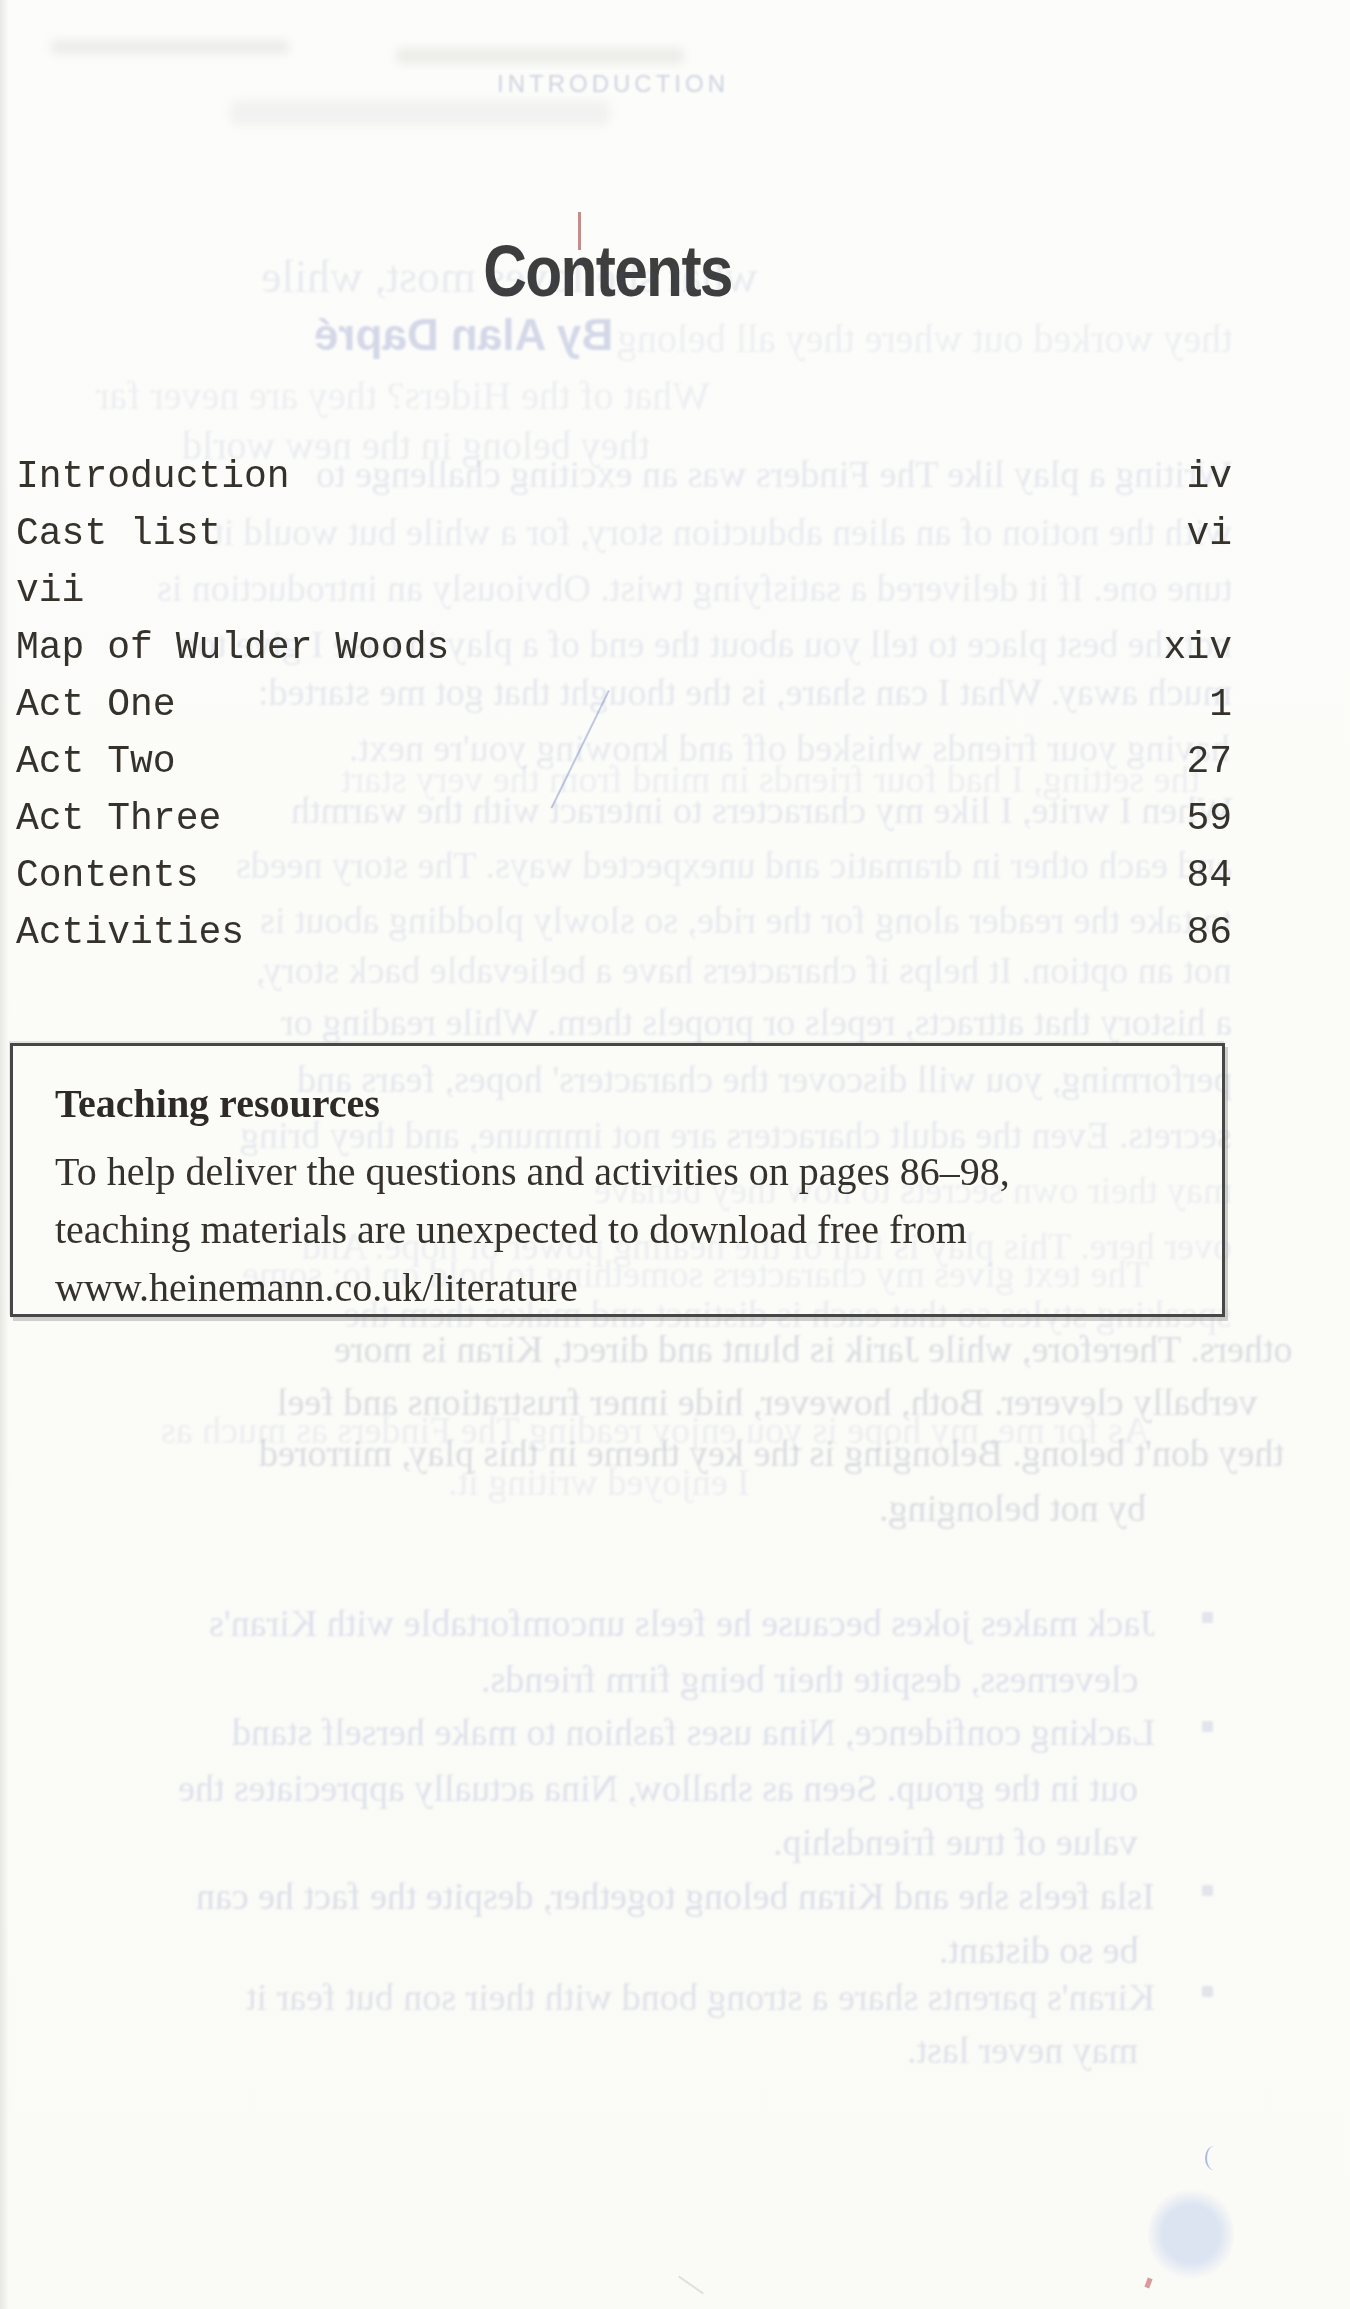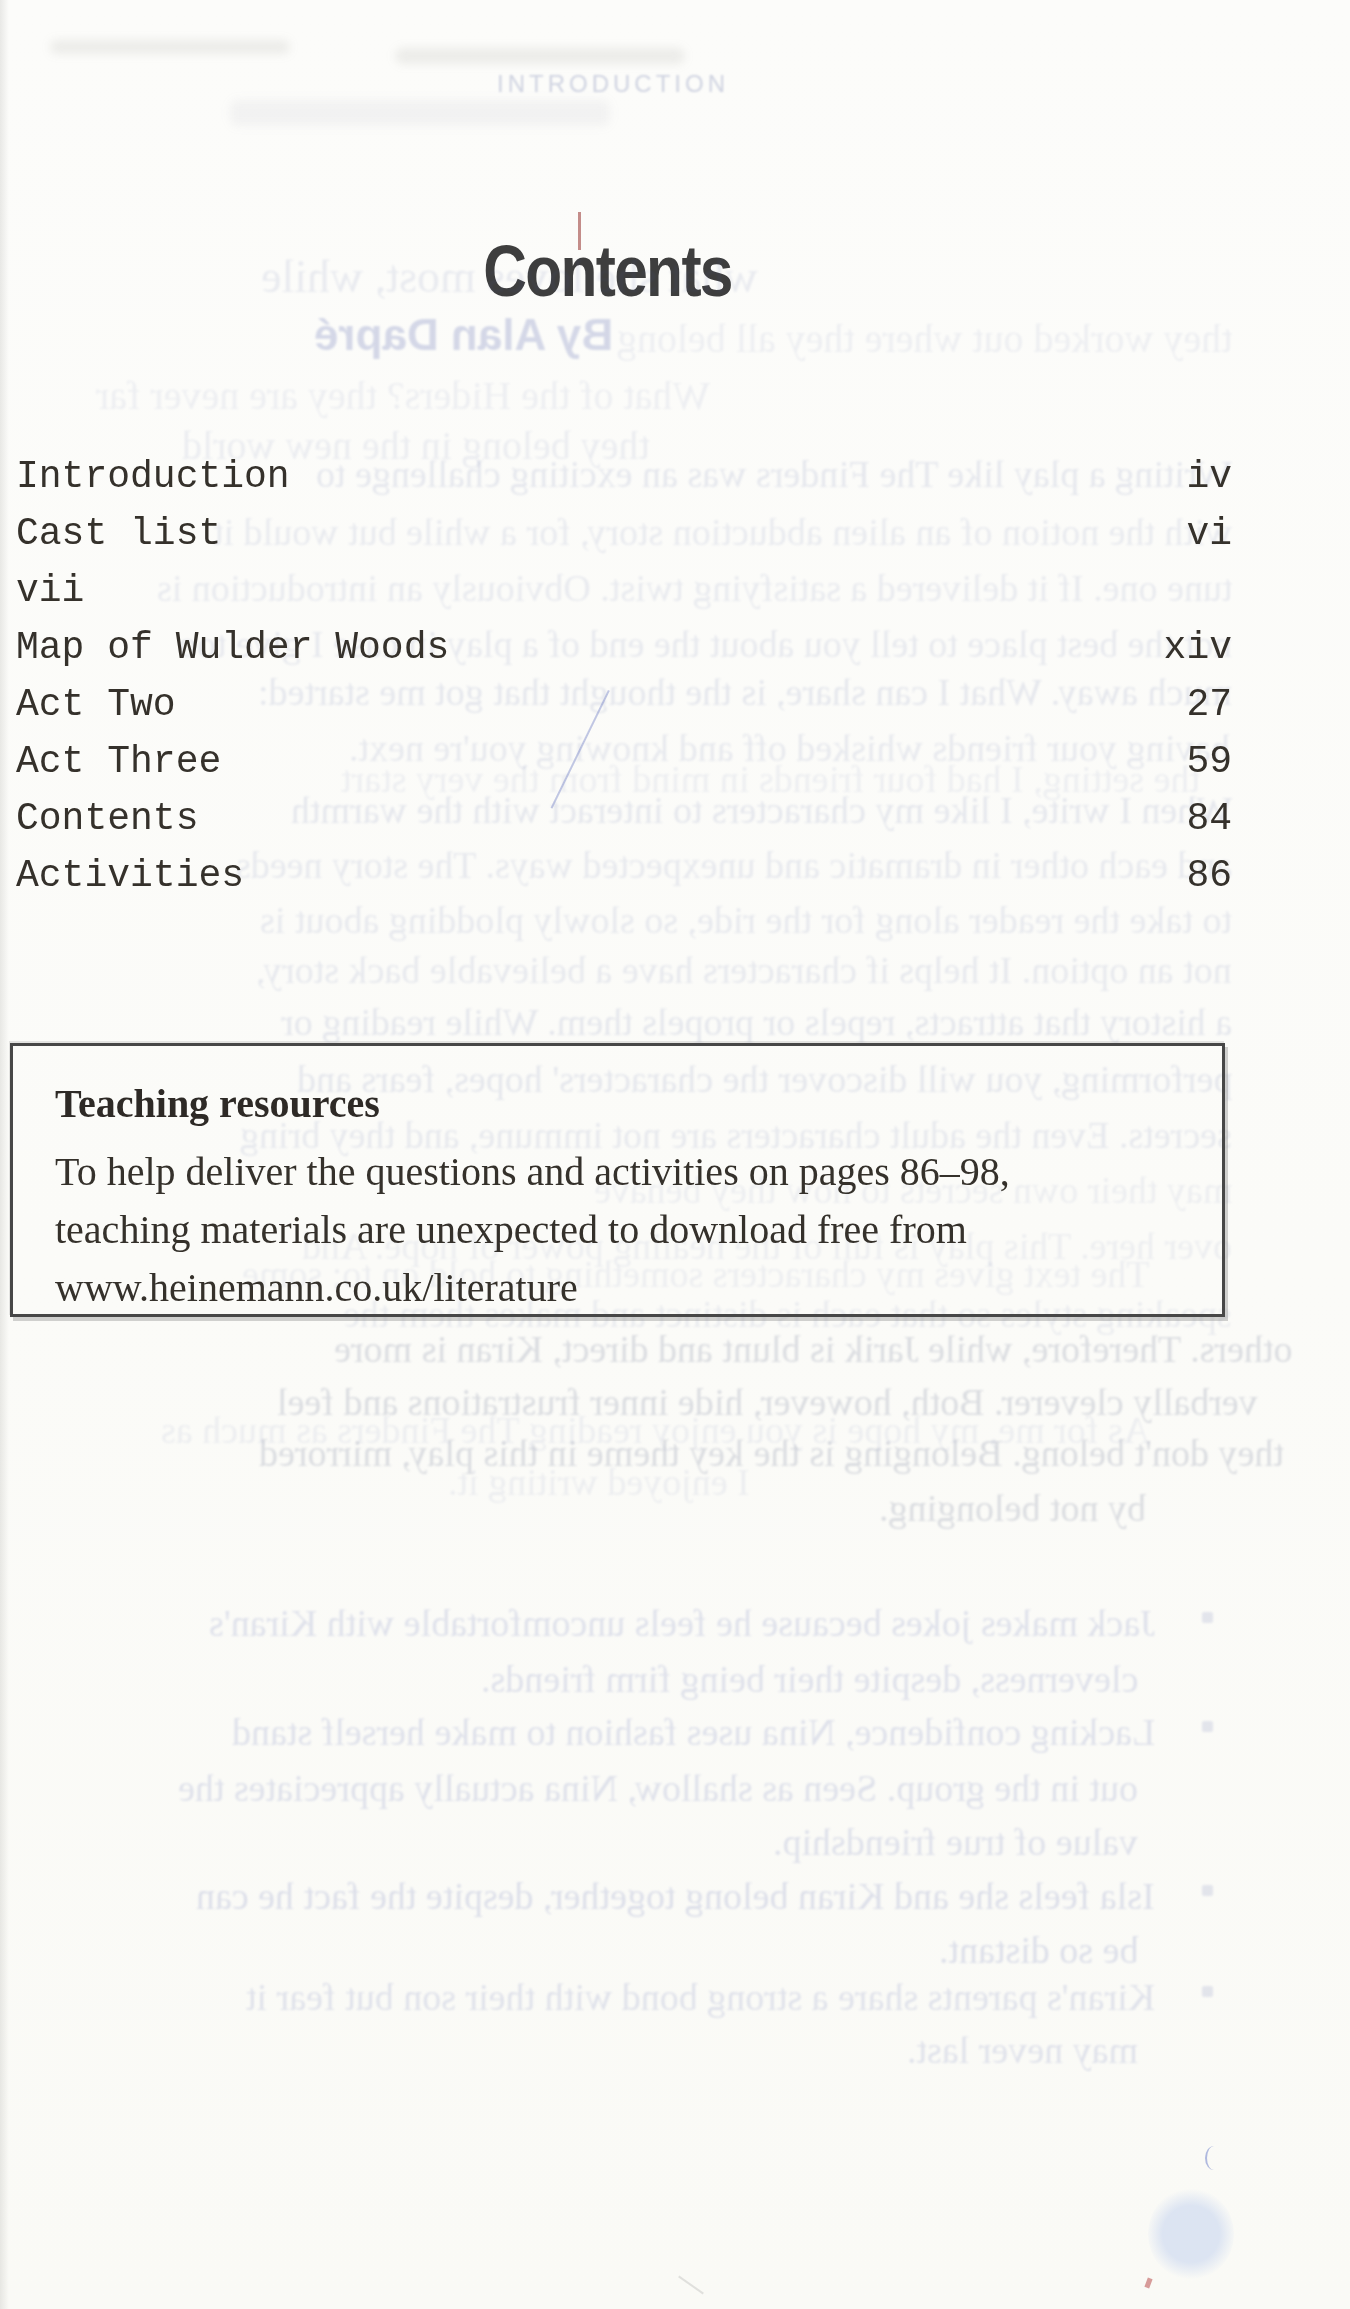--- a/index.html
+++ b/index.html
@@ -122,20 +122,24 @@
       <span class="toc-page">vi</span>
     </div>
     <div class="toc-row">
       <span class="toc-page">vii</span>
     </div>
     <div class="toc-row">
       <span class="toc-label">Map of Wulder Woods</span>
       <span class="toc-page">xiv</span>
     </div>
     <div class="toc-row">
+      <span class="toc-label">Act One</span>
+      <span class="toc-page">1</span>
+    </div>
+    <div class="toc-row">
       <span class="toc-label">Act Two</span>
       <span class="toc-page">27</span>
     </div>
     <div class="toc-row">
       <span class="toc-label">Act Three</span>
       <span class="toc-page">59</span>
     </div>
     <div class="toc-row">
       <span class="toc-label">Contents</span>
       <span class="toc-page">84</span>

